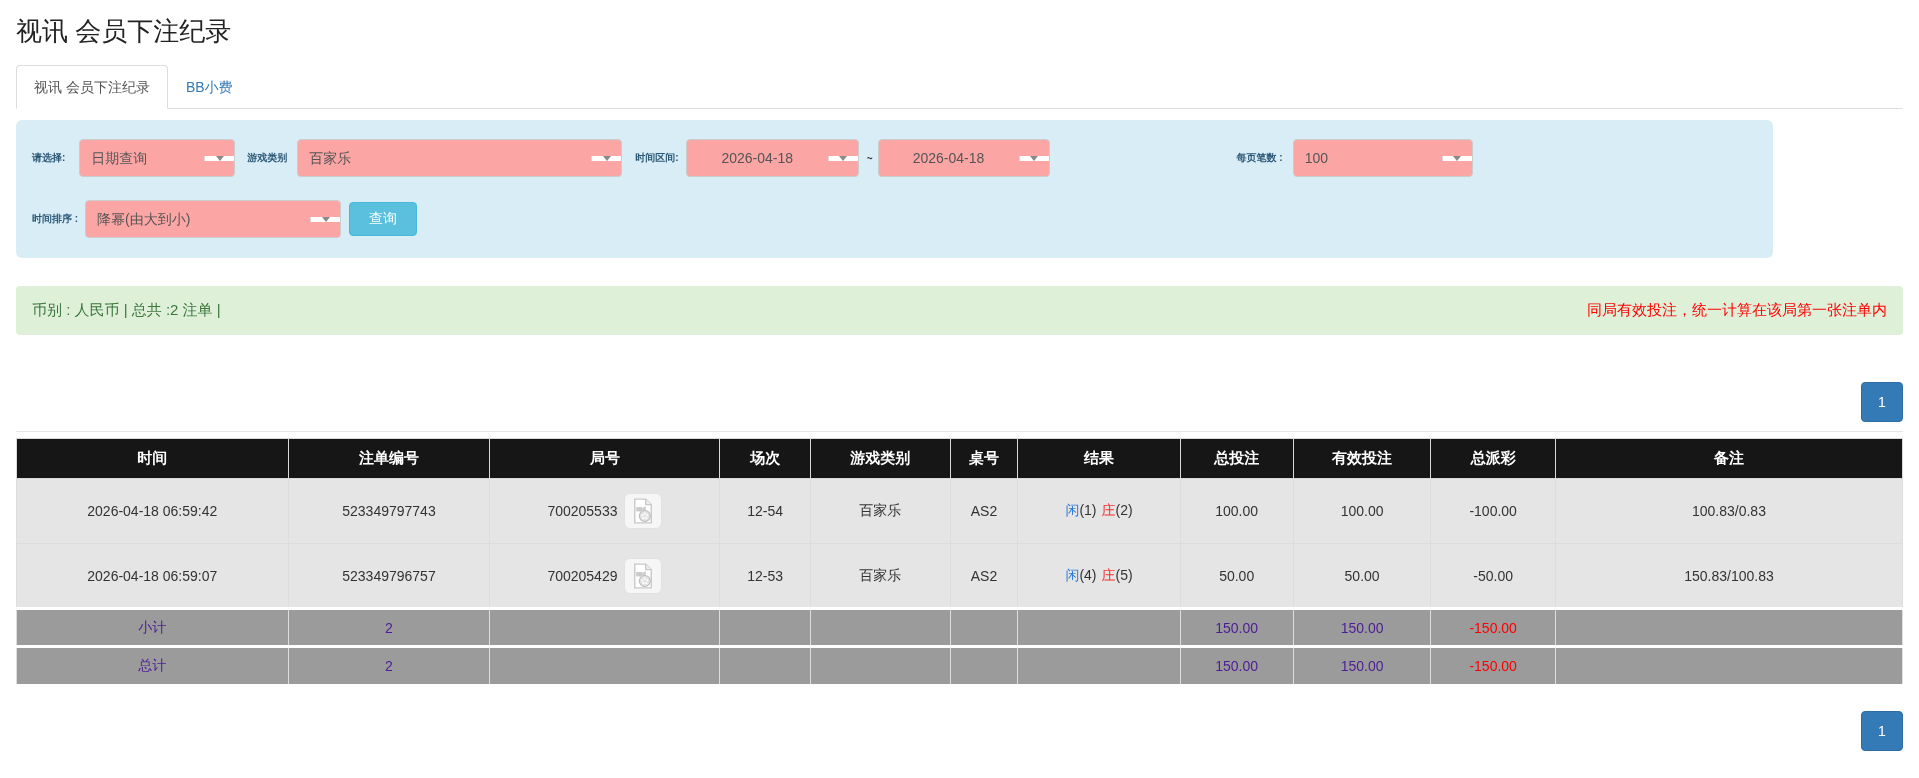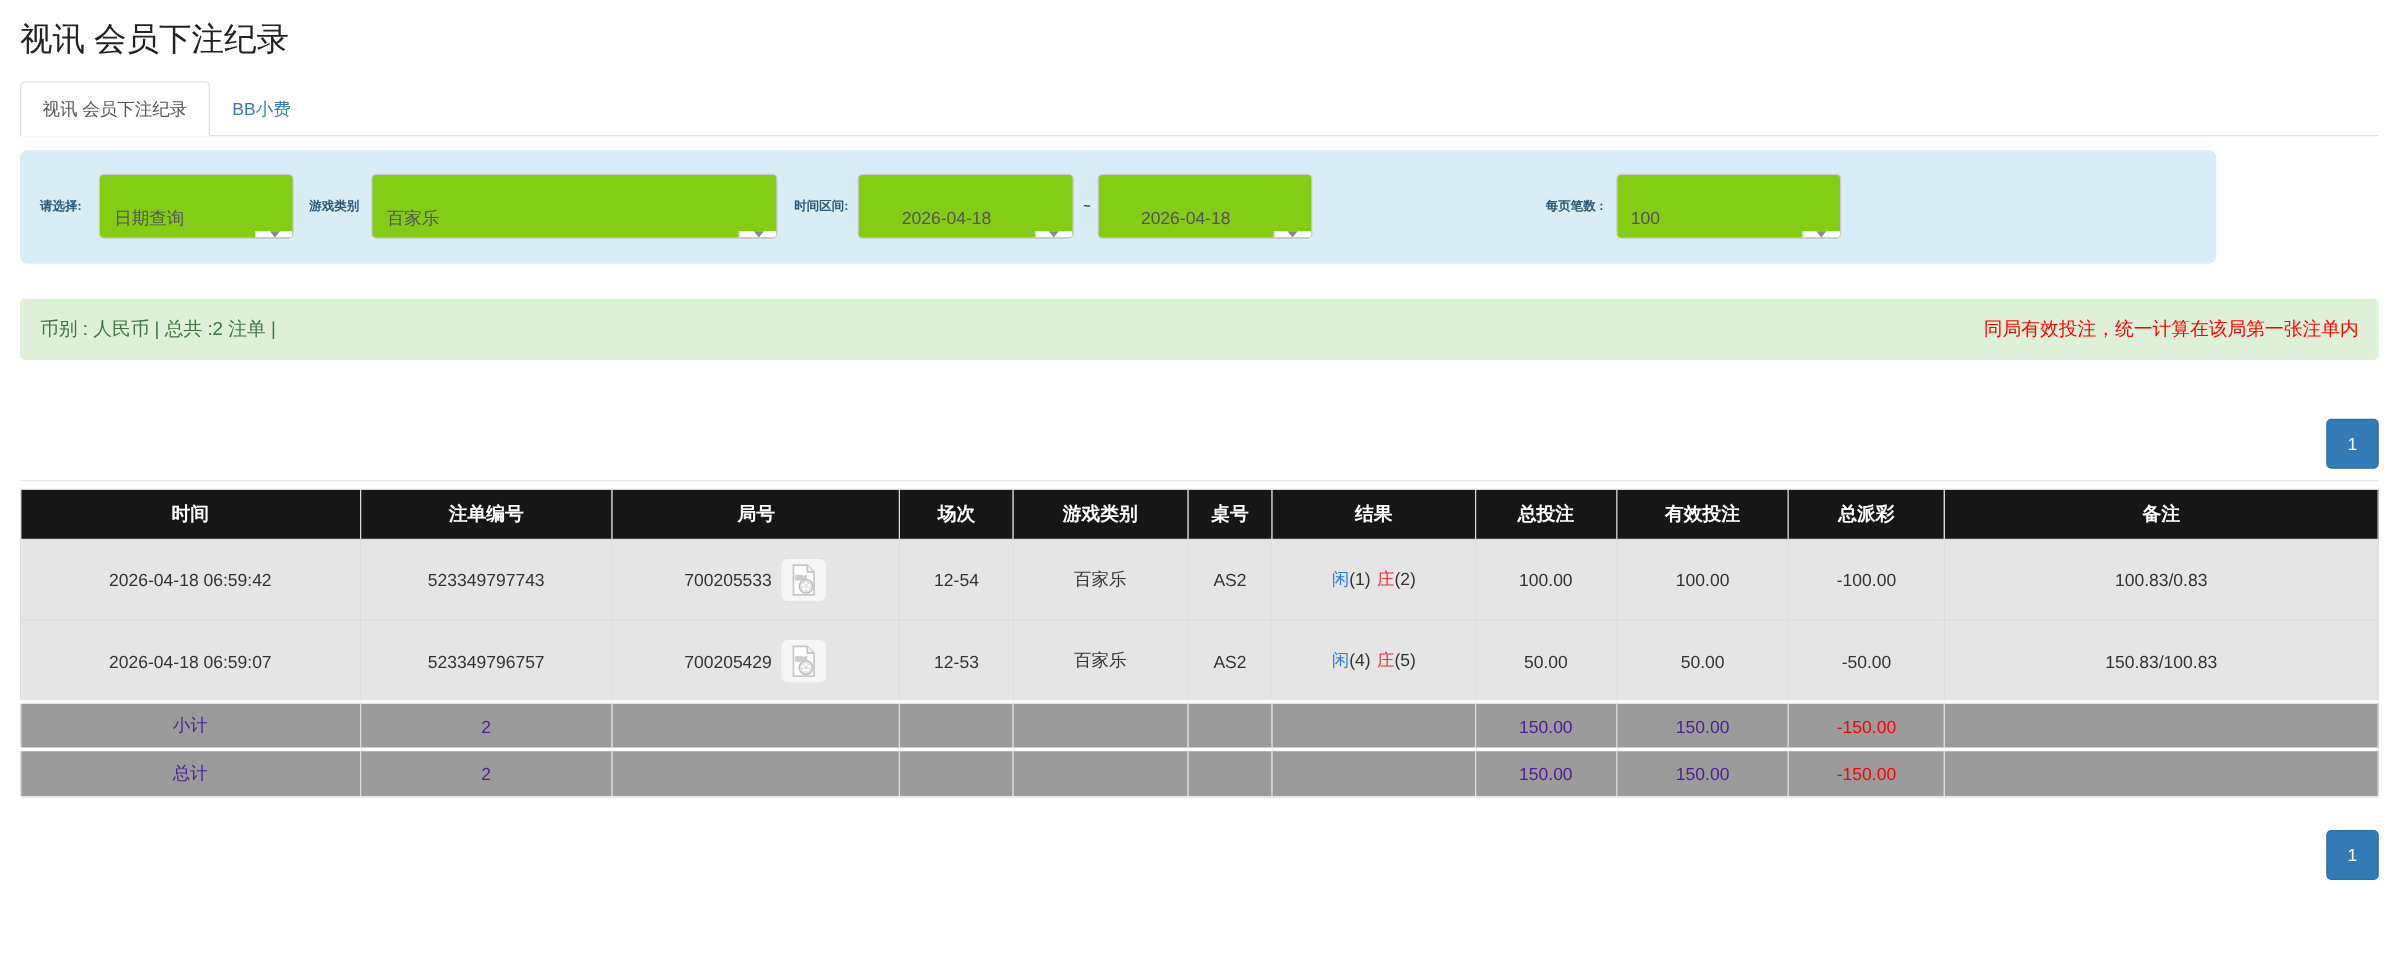--- a/index.html
+++ b/index.html
@@ -12,21 +12,21 @@
   .tabs { display:flex; border-bottom:1px solid #ddd; align-items:flex-end; }
   .tab { padding:11px 17px; font-size:14px; cursor:pointer; margin-bottom:-1px; line-height:20px; }
   .tab.active { background:#fff; border:1px solid #ddd; border-bottom:1px solid #fff; border-radius:4px 4px 0 0; color:#555; }
   .tab.inactive { color:#337ab7; border:1px solid transparent; }
 
   .filter-panel { background:#d9edf7; border-radius:6px; margin-top:11px; padding:19px 12px 20px 8px; width:1757px; }
   .filter-row { display:flex; align-items:center; }
   .filter-row + .filter-row { margin-top:23px; }
   .flabel { font-size:10px; font-weight:bold; color:#2b5876; white-space:nowrap; }
 
-  .combo { background:#84cc16; border:1px solid #ccc; border-radius:4px; height:52px; display:flex; align-items:flex-end; overflow:hidden; cursor:pointer; }
+  .combo { background:#fca5a5; border:1px solid #ccc; border-radius:4px; height:38px; display:flex; align-items:center; overflow:hidden; cursor:pointer; }
   .combo-text { flex:1; font-size:14px; color:#555; line-height:32px; padding:0 11px; white-space:nowrap; overflow:hidden; text-align:left; }
   .combo-caret { width:30px; border-left:1px solid #d8d8d8; display:flex; align-items:center; justify-content:center; background:#fff; }
   .caret-down { width:0; height:0; border-left:4px solid transparent; border-right:4px solid transparent; border-top:5px solid #8a8a8a; }
 
   .btn-query { background:#5bc0de; border:1px solid #46b8da; color:#fff; font-size:14px; border-radius:4px; height:34px; width:68px; margin-left:8px; cursor:pointer; }
 
   .notice-bar { background:#dff0d8; border-radius:4px; margin-top:28px; padding:15px 16px; display:flex; justify-content:space-between; align-items:center; }
   .notice-left { color:#3c763d; font-size:15px; }
   .notice-right { color:#ff0000; font-size:15px; }
 
@@ -93,20 +93,30 @@
             <span class="caret-down"></span>
           </span>
       </div>
       <span class="flabel" style="margin-left:187px;">每页笔数 :</span>
       <div class="combo" style="width:180px; margin-left:10px;">
         <span class="combo-text">100</span>
         <span class="combo-caret">
             <span class="caret-down"></span>
           </span>
       </div>
+    </div>
+    <div class="filter-row">
+      <span class="flabel" style="margin-left:8px;">时间排序 :</span>
+      <div class="combo" style="width:256px; margin-left:7px;">
+        <span class="combo-text">降幂(由大到小)</span>
+        <span class="combo-caret">
+            <span class="caret-down"></span>
+          </span>
+      </div>
+      <button class="btn-query">查询</button>
     </div>
   </div>
 
   <div class="notice-bar">
     <span class="notice-left">币别 : 人民币 | 总共 :2 注单 |</span>
     <span class="notice-right">同局有效投注，统一计算在该局第一张注单内</span>
   </div>
 
   <div class="pager">
     <button class="page-btn">1</button>

